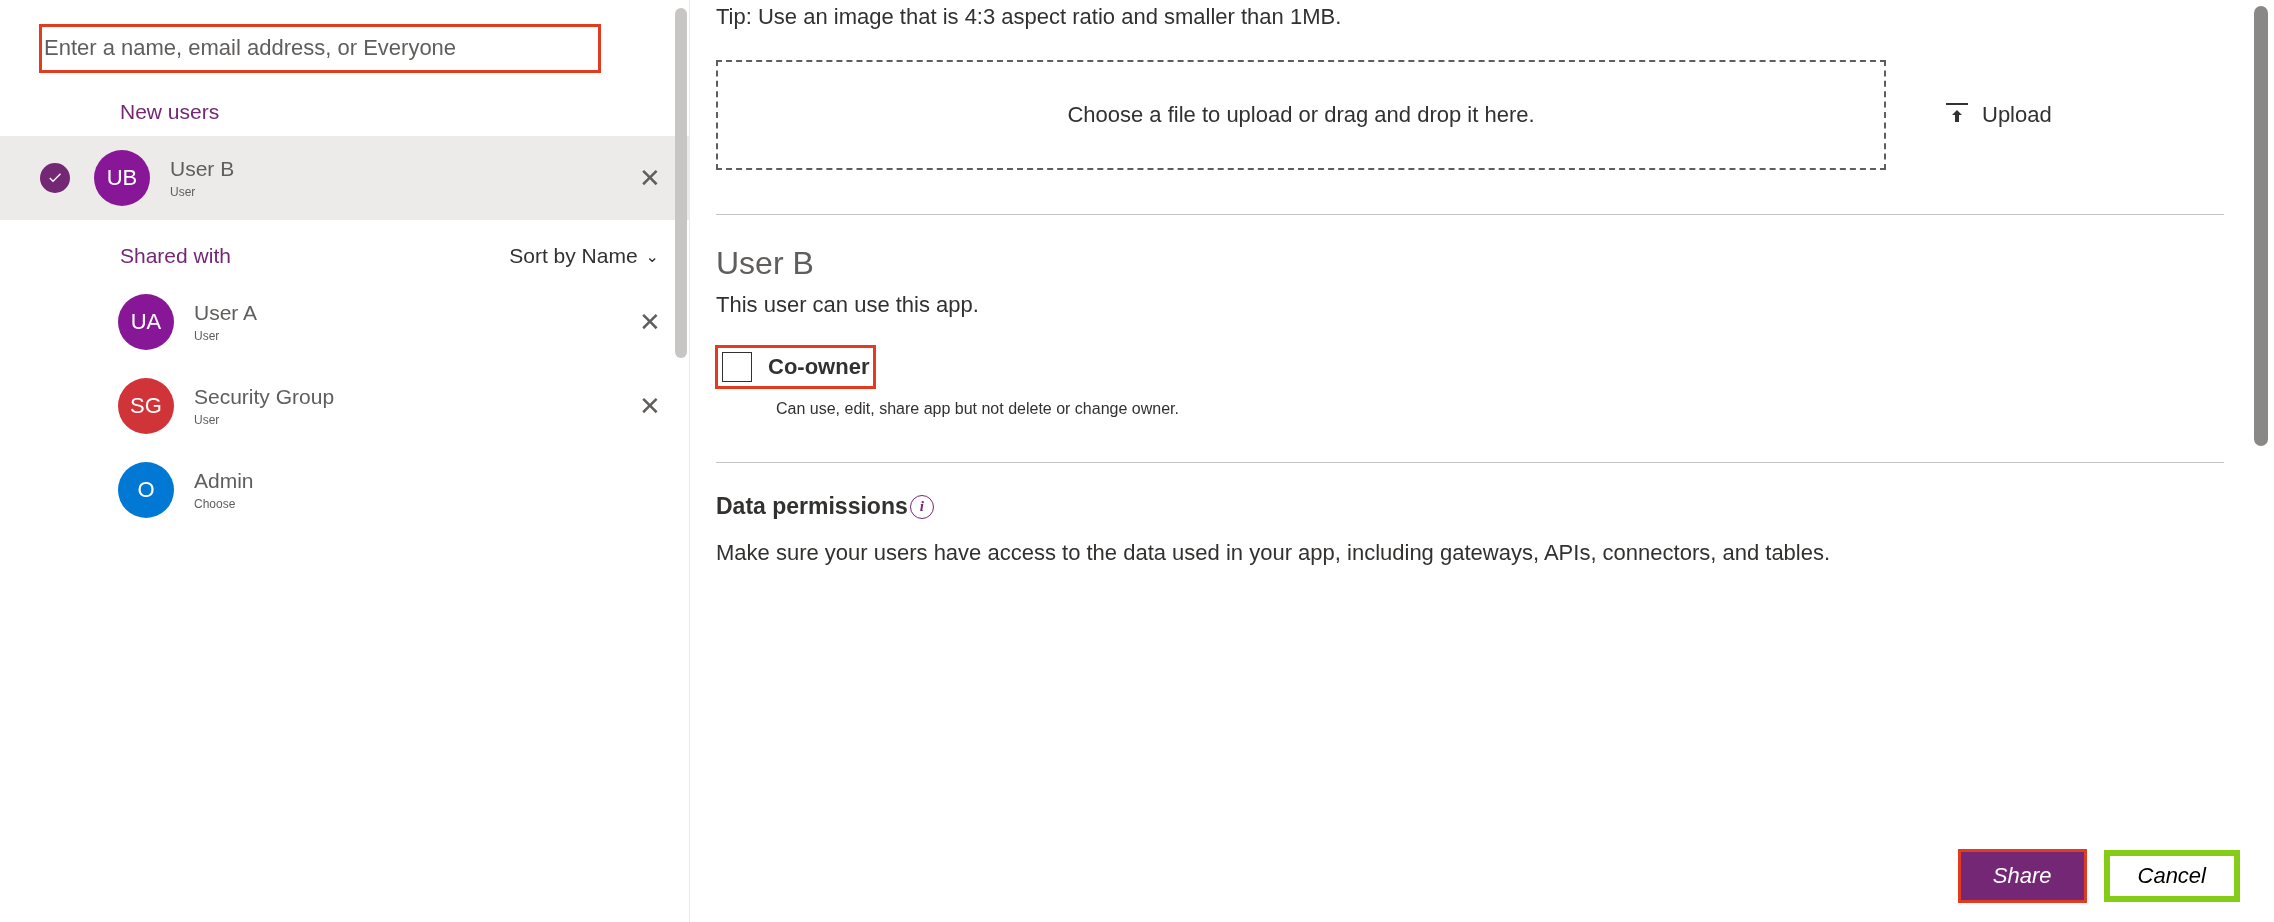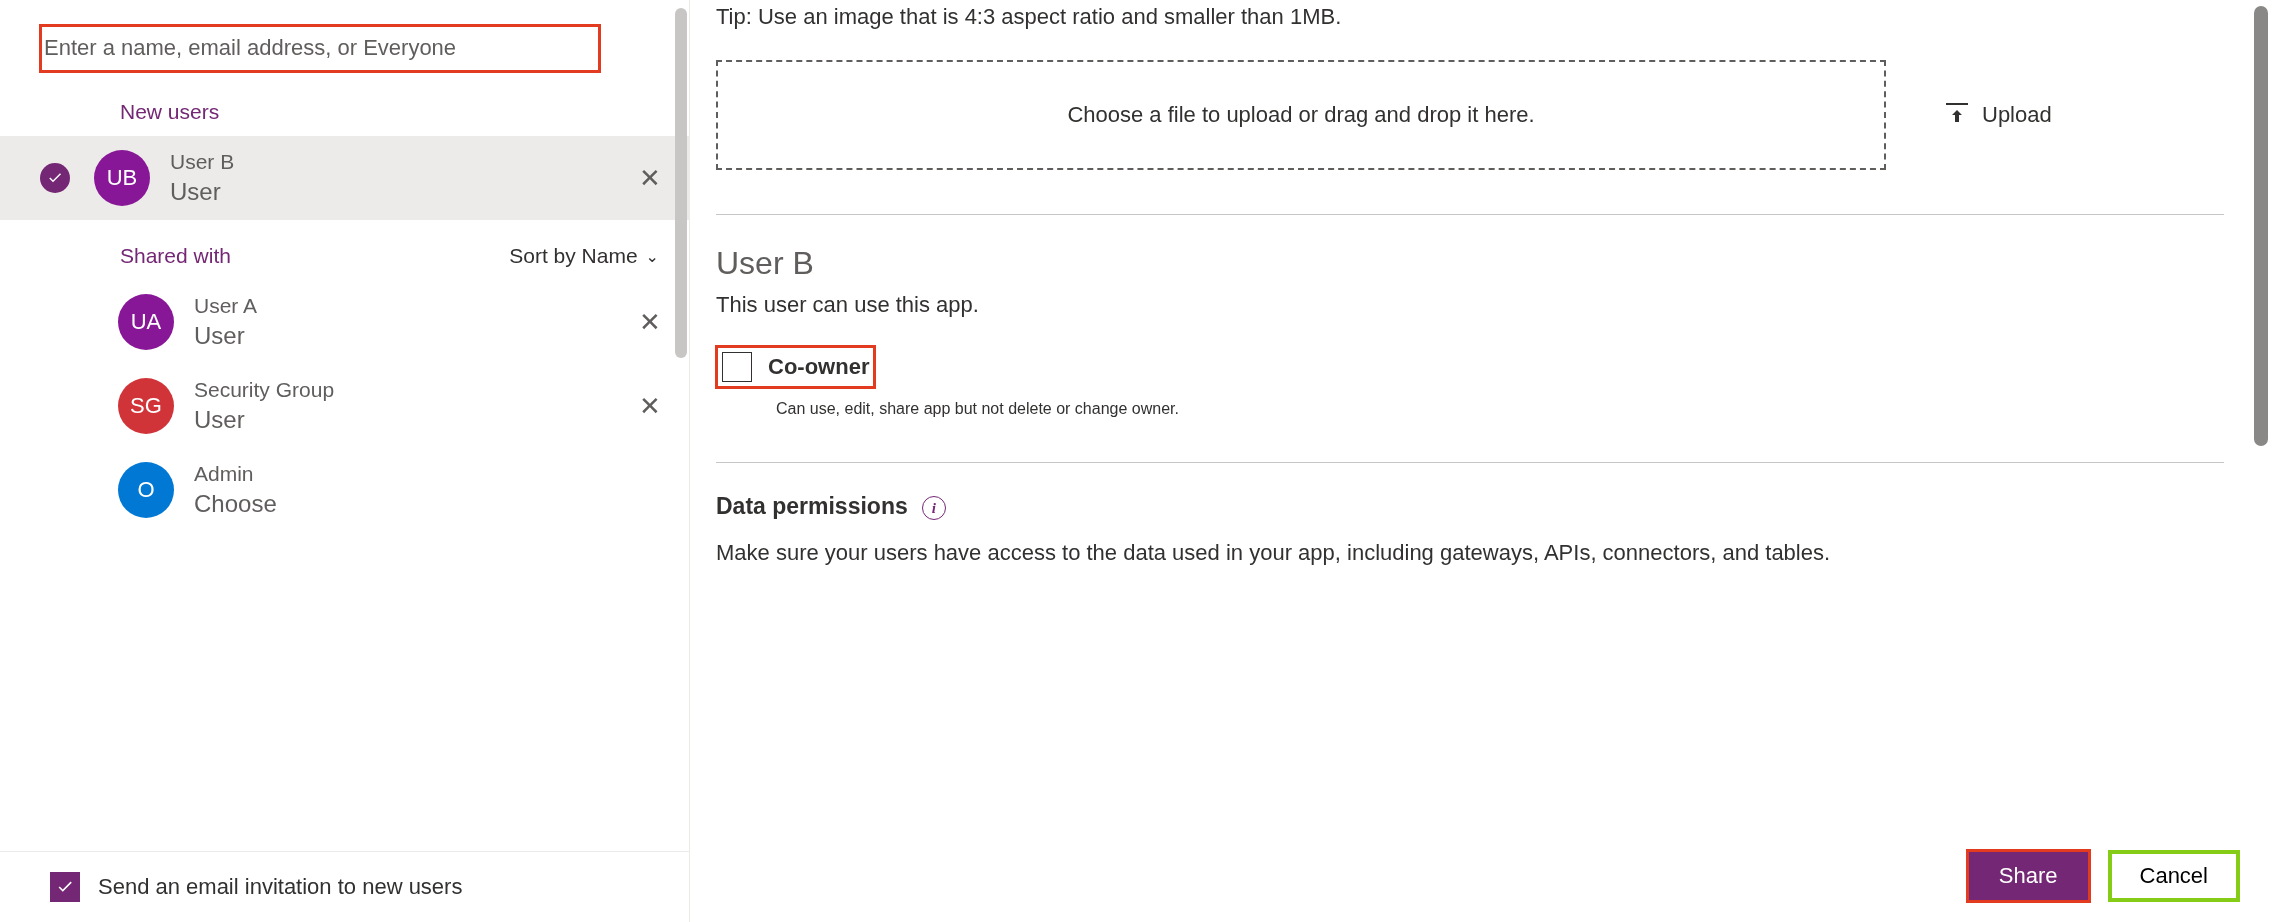--- a/index.html
+++ b/index.html
@@ -62,21 +62,21 @@
     width:56px;height:56px;border-radius:50%;
     display:flex;align-items:center;justify-content:center;
     color:#fff;font-size:22px;font-weight:400;
     margin-right:20px;flex-shrink:0;
   }
   .avatar.purple{background:#881798;}
   .avatar.red{background:#d13438;}
   .avatar.blue{background:#0078d4;}
   .user-info{display:flex;flex-direction:column;gap:4px;}
   .user-name{font-size:21px;color:#605e5c;}
-  .user-role{font-size:24px;color:#605e5c;}
+  .user-role{font-size:12px;color:#605e5c;}
   .remove-x{
     position:absolute;right:24px;top:50%;transform:translateY(-50%);
     font-size:26px;color:#605e5c;cursor:pointer;font-weight:300;
     width:30px;text-align:center;
   }
   .shared-header{
     display:flex;align-items:center;justify-content:space-between;
     padding: 24px 30px 12px 120px;
   }
   .shared-label{color:#742774;font-size:21px;}
@@ -110,25 +110,25 @@
   .up-icn{display:flex;flex-direction:column;align-items:center;}
   .up-icn .bar{width:22px;height:2px;background:#323130;margin-bottom:2px;}
   .up-icn svg{width:20px;height:20px;}
   hr.hr{border:none;border-top:1px solid #c8c6c4;margin:44px 0 30px;}
   .detail-title{font-size:32px;color:#605e5c;margin-top:6px;}
   .detail-sub{font-size:22px;color:#323130;margin-top:10px;}
   .coowner-row{display:flex;align-items:center;gap:16px;margin-top:28px;padding:6px;width:max-content;font-weight:bold;}
   .cb-empty{width:30px;height:30px;border:1.5px solid #323130;background:#fff;}
   .coowner-label{font-size:22px;}
   .coowner-desc{font-size:16px;margin-left:60px;margin-top:12px;color:#323130;}
-  .dp-head{display:flex;align-items:flex-end;gap:14px;font-size:23px;font-weight:600;margin-top:24px;}
+  .dp-head{display:flex;align-items:center;gap:2px;font-size:23px;font-weight:600;margin-top:24px;}
   .info-icn{width:24px;height:24px;border:1.5px solid #742774;border-radius:50%;display:flex;align-items:center;justify-content:center;color:#742774;font-size:15px;font-style:italic;font-family:Georgia,serif;}
   .dp-text{font-size:22px;margin-top:20px;}
   .footer{position:absolute;bottom:20px;right:34px;display:flex;gap:18px;}
-  .btn{height:52px;padding:0 28px;font-size:22px;border:4px solid #84cc16;background:#fff;cursor:pointer;display:flex;align-items:center;}
+  .btn{height:52px;padding:0 28px;font-size:22px;border:6px solid #84cc16;background:#fff;cursor:pointer;display:flex;align-items:center;font-style:italic;}
   .btn.primary{background:#742774;color:#fff;border-color:#742774;}
   .right-scroll-track{position:absolute;right:6px;top:6px;width:14px;height:440px;background:#8a8886;border-radius:7px;}
 </style>
 </head>
 <body>
 
 <div class="container">
 
   <div class="left-panel">
     <div class="search-wrap">
@@ -180,28 +180,20 @@
     <div class="user-row indent-row">
       <div class="avatar blue">O</div>
       <div class="user-info">
         <div class="user-name">Admin</div>
         <div class="user-role">Choose</div>
       </div>
     </div>
 
     <div style="flex:1"></div>
 
-    <div class="email-opt">
-      <div class="checkbox">
-        <svg viewBox="0 0 16 16">
-            <path d="M6 10.2 3.3 7.5l-1 1L6 12.2l8-8-1-1z"></path>
-          </svg>
-      </div>
-      <span>Send an email invitation to new users</span>
-    </div>
 
     <div class="left-scroll-track"></div>
   </div>
 
   <div class="right-panel">
     <div class="tip">Tip: Use an image that is 4:3 aspect ratio and smaller than 1MB.</div>
 
     <div class="upload-row">
       <div class="dropzone">Choose a file to upload or drag and drop it here.</div>
       <div class="upload-btn">

